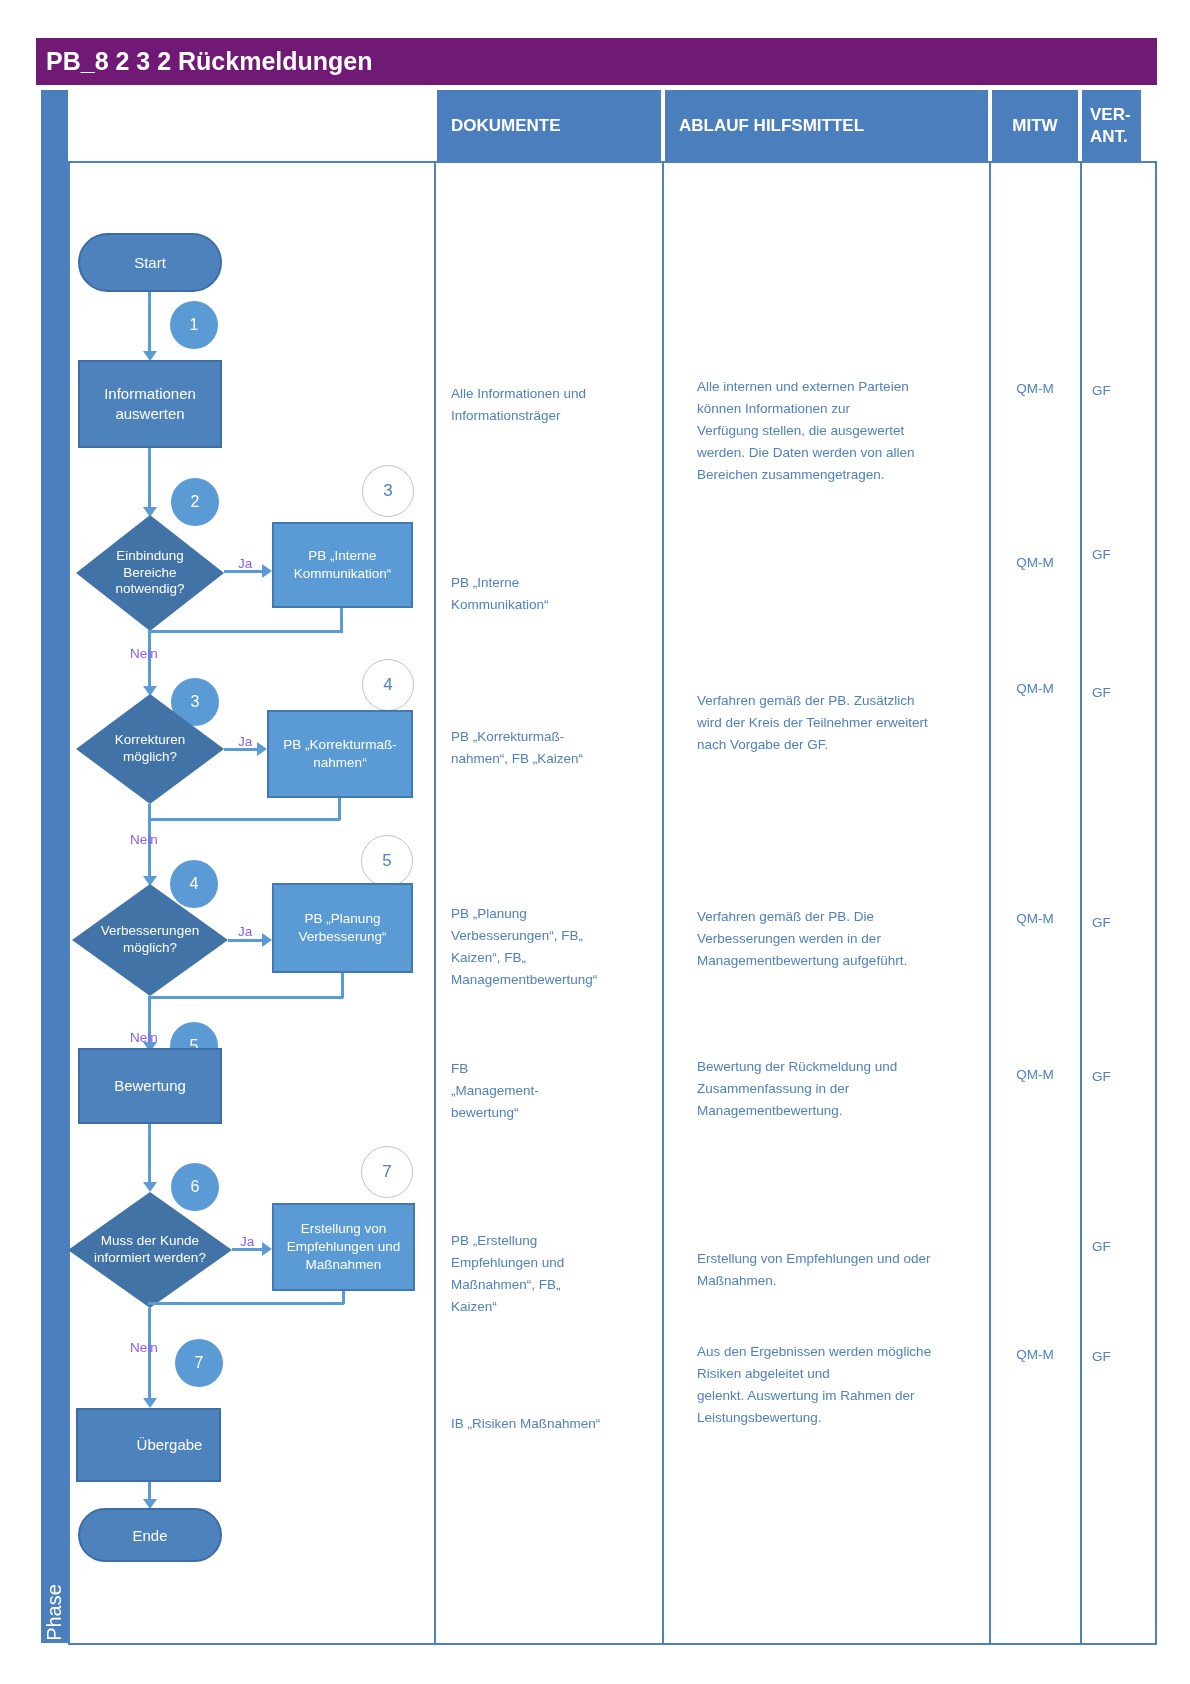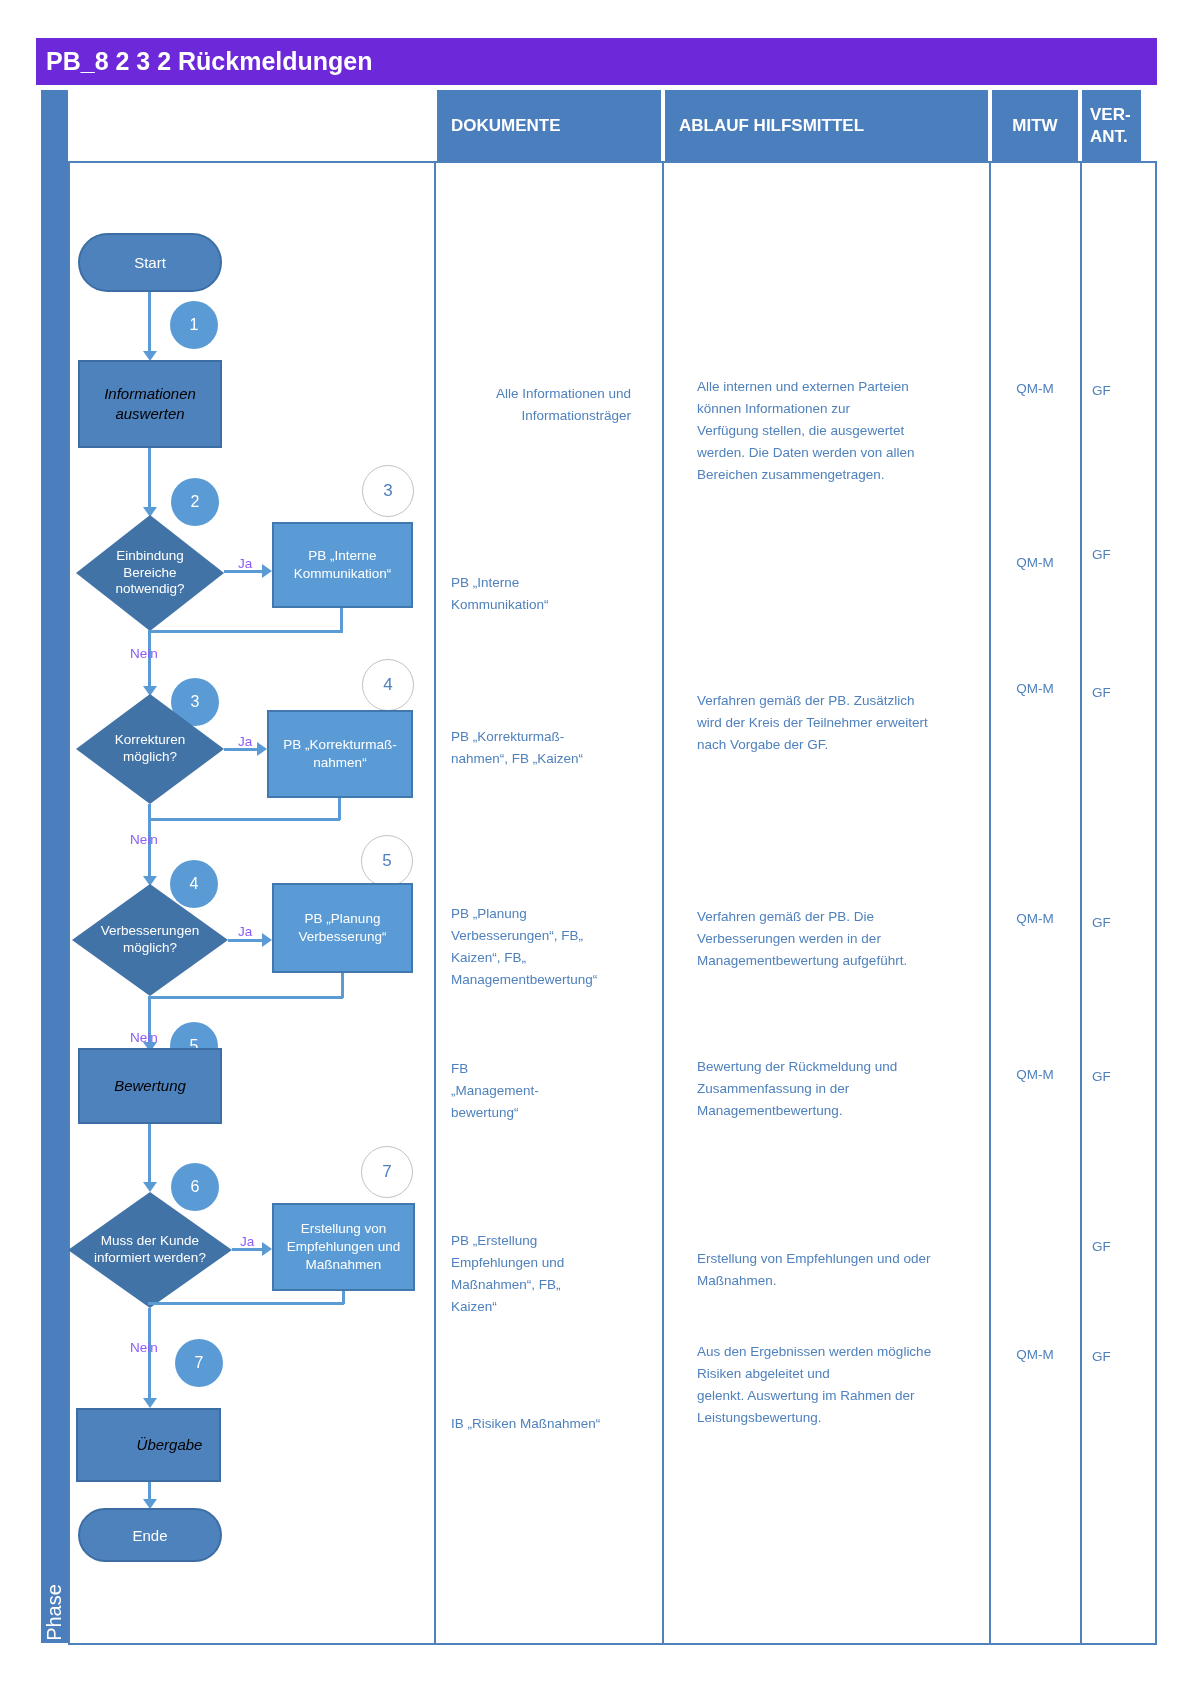--- a/index.html
+++ b/index.html
@@ -1,41 +1,41 @@
 <!DOCTYPE html>
 <html><head>
 <meta charset="utf-8">
 <style>
   html,body{margin:0;padding:0;background:#ffffff;}
   .page{position:relative;width:1190px;height:1684px;background:#fff;
         font-family:"Liberation Sans",sans-serif;overflow:hidden;}
   
   .titlebar{position:absolute;left:36px;top:38px;width:1121px;height:47px;
-            background:#6d28d9;color:#fff;font-size:25px;font-weight:bold;
+            background:#701a75;color:#fff;font-size:25px;font-weight:bold;
             display:flex;align-items:center;padding-left:10px;box-sizing:border-box;}
   .hcell{position:absolute;background:#4a7ebc;color:#fff;font-size:17px;font-weight:bold;
          display:flex;align-items:center;box-sizing:border-box;}
   .phase-strip{position:absolute;left:41px;top:90px;width:27px;height:1553px;background:#4a7ebc;}
   .phase-label{position:absolute;left:14px;top:1601px;width:80px;text-align:center;
                color:#fff;font-size:20px;transform:rotate(-90deg);transform-origin:center;}
   
   .bodyframe{position:absolute;left:68px;top:161px;width:1089px;height:1484px;
              border:2px solid #4f81bd;box-sizing:border-box;background:#fff;}
   .vborder{position:absolute;top:161px;height:1484px;width:2px;background:#4f81bd;}
   
   .celltext{position:absolute;color:#4f81bd;font-size:13.5px;line-height:22px;
             white-space:pre-line;}
   .mitwtext{width:86px;text-align:center;}
   
   .pill{position:absolute;background:#4d82bd;border:2px solid #3c6da3;border-radius:30px;
         color:#fff;font-size:15px;display:flex;align-items:center;justify-content:center;
         box-sizing:border-box;}
-  .pbox{position:absolute;background:#4d82bd;border:2px solid #3c6da3;color:#000000;
+  .pbox{position:absolute;background:#4d82bd;border:2px solid #3c6da3;color:#ffffff;
         font-size:15px;display:flex;align-items:center;justify-content:center;
-        text-align:center;white-space:pre-line;line-height:1.35;box-sizing:border-box;font-style:italic;}
+        text-align:center;white-space:pre-line;line-height:1.35;box-sizing:border-box;}
   .sbox{position:absolute;background:#5b9bd5;border:2px solid #4178ae;color:#fff;
         font-size:13.5px;display:flex;align-items:center;justify-content:center;
         text-align:center;white-space:pre-line;line-height:1.35;box-sizing:border-box;}
   .diamond{position:absolute;background:#4173a6;color:#fff;font-size:13.5px;
            display:flex;align-items:center;justify-content:center;text-align:center;
            white-space:pre-line;line-height:1.25;
            clip-path:polygon(50% 0,100% 50%,50% 100%,0 50%);}
   .numc{position:absolute;width:48px;height:48px;border-radius:50%;background:#5b9bd5;
         color:#fff;font-size:16px;display:flex;align-items:center;justify-content:center;}
   .numo{position:absolute;width:52px;height:52px;border-radius:50%;background:#fff;
@@ -147,21 +147,21 @@
   <div class="vline" style="left:148px;top:1308px;height:92px;"></div>
   <div class="ah-down" style="left:143px;top:1398px;"></div>
   <div class="flowlabel" style="left:130px;top:1340px;">Nein</div>
   <div class="numc" style="left:175px;top:1339px;">7</div>
 
   <div class="pbox" style="left:76px;top:1408px;width:145px;height:74px;padding-left:42px;">Übergabe</div>
   <div class="vline" style="left:148px;top:1482px;height:20px;"></div>
   <div class="ah-down" style="left:143px;top:1499px;"></div>
   <div class="pill" style="left:78px;top:1508px;width:144px;height:54px;text-align:center;">Ende</div>
 
-  <div class="celltext" style="left:451px;top:383px;width:180px;text-align:right;">Alle Informationen und
+  <div class="celltext" style="left:451px;top:383px;width:180px;">Alle Informationen und
 Informationsträger</div>
   <div class="celltext" style="left:451px;top:572px;width:180px;">PB „Interne
 Kommunikation“</div>
   <div class="celltext" style="left:451px;top:726px;width:180px;">PB „Korrekturmaß-
 nahmen“, FB „Kaizen“</div>
   <div class="celltext" style="left:451px;top:903px;width:180px;">PB „Planung
 Verbesserungen“, FB„
 Kaizen“, FB„
 Managementbewertung“</div>
   <div class="celltext" style="left:451px;top:1058px;width:180px;">FB

